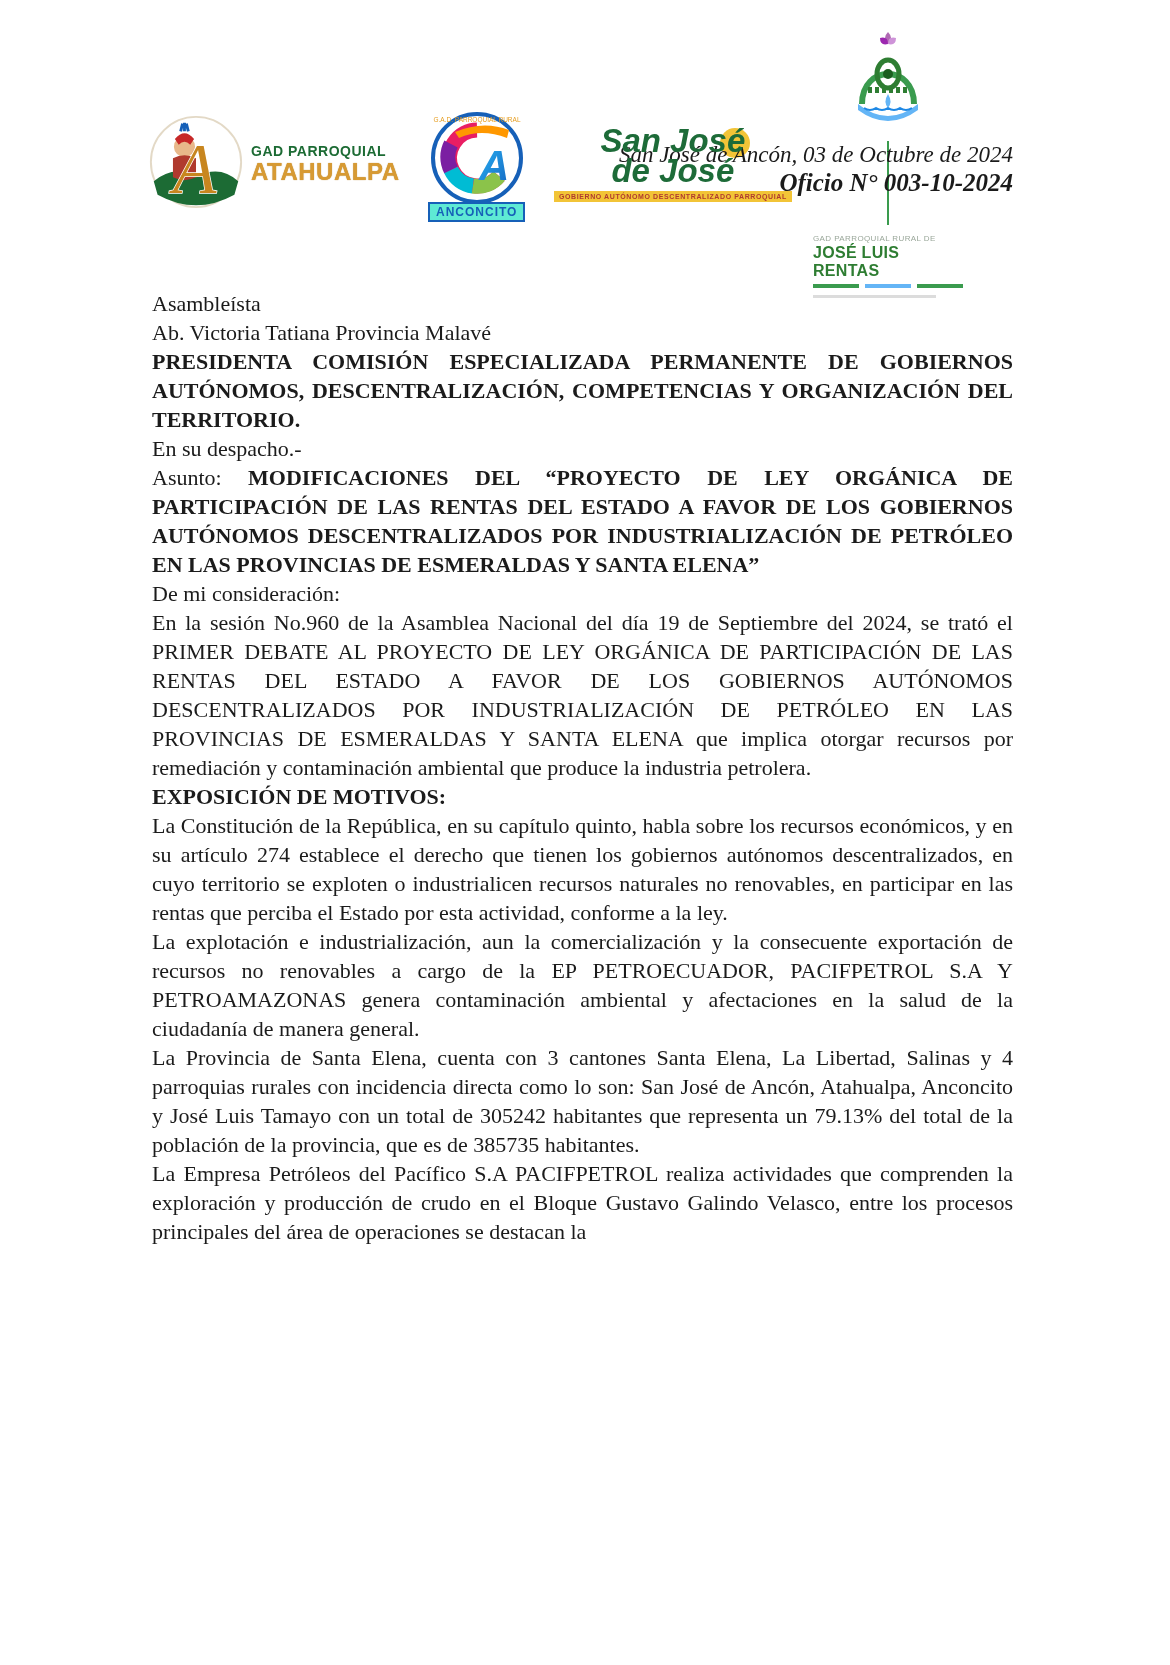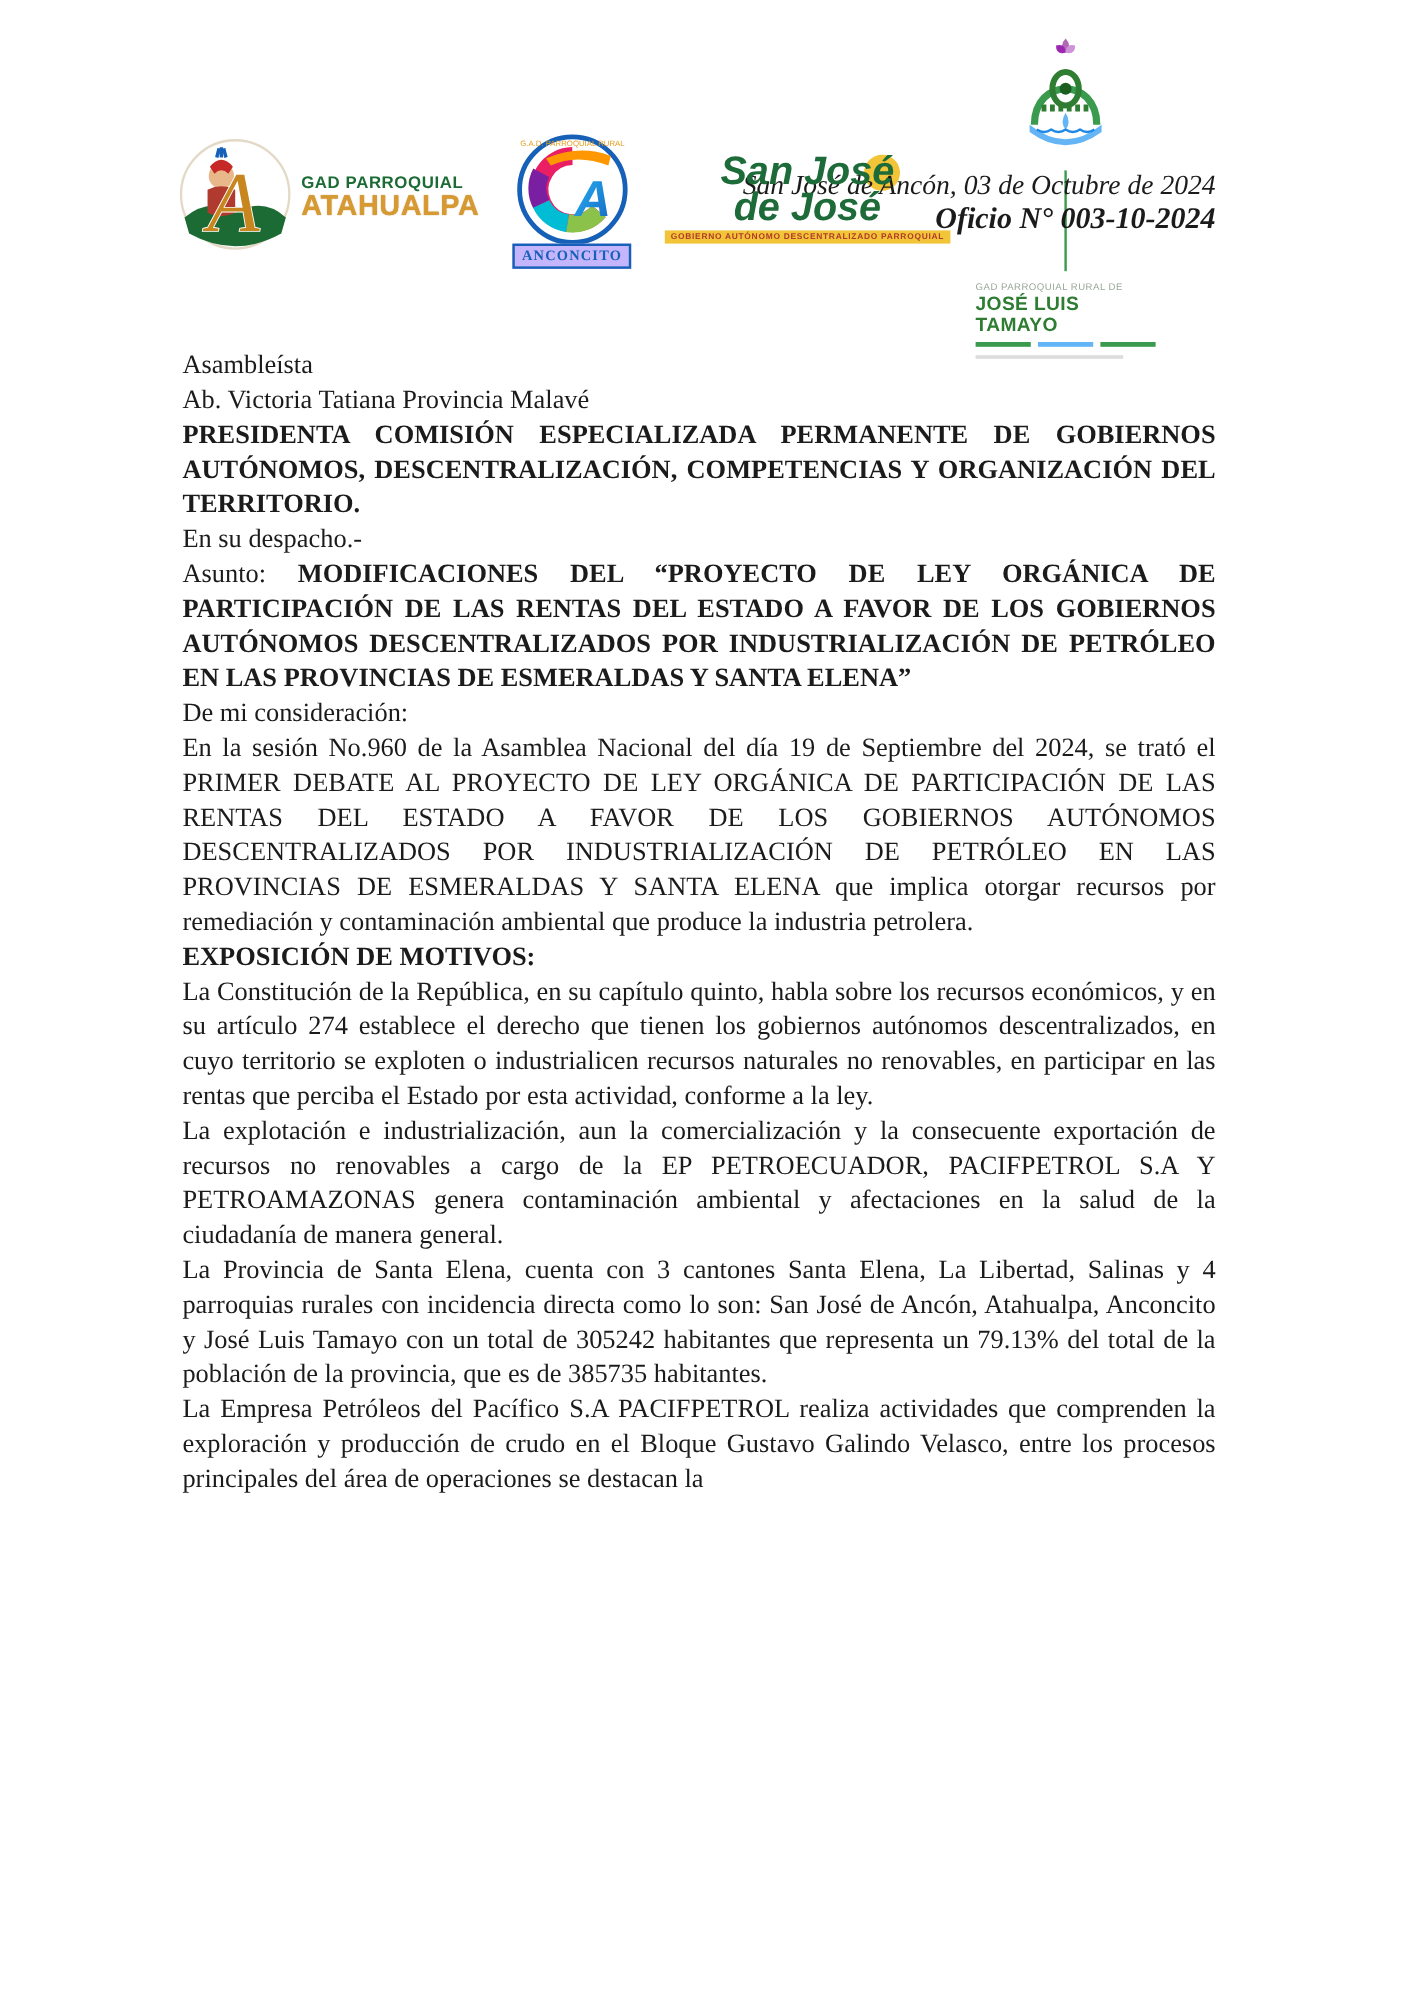--- a/index.html
+++ b/index.html
@@ -22,22 +22,22 @@
 
   
   .lg-ata{gap:7px;}
   .ata-text{font-family:"Liberation Sans",sans-serif;line-height:1.05;}
   .ata-l1{font-weight:bold;font-size:14px;color:#1c6b34;letter-spacing:.5px;}
   .ata-l2{font-weight:bold;font-size:24px;color:#d79a33;letter-spacing:.5px;text-shadow:0 0 1px #b57e22;}
 
   
   .lg-anc{flex-direction:column;align-items:center;gap:0;}
   .anc-banner{
-    font-family:Liberation Serif, serif;font-weight:bold;font-size:12px;
-    color:#1660b8;border:2px solid #1660b8;background:#c4b5fd;
+    font-family:Liberation Sans, sans-serif;font-weight:bold;font-size:12px;
+    color:#1660b8;border:2px solid #1660b8;background:#5eead4;
     padding:1px 6px;letter-spacing:1px;margin-top:-12px;z-index:2;
   }
 
   
   .lg-sj{flex-direction:column;align-items:center;font-family:"Liberation Sans",sans-serif;position:relative;}
   .sj-lines{font-weight:bold;font-style:italic;font-size:33px;line-height:30px;color:#1d6b38;text-align:center;position:relative;z-index:1;}
   .sj-sun{
     position:absolute;width:30px;height:30px;border-radius:50%;
     background:#f2c437;top:2px;right:42px;z-index:0;
   }
@@ -143,21 +143,21 @@
           <circle cx="38" cy="44" r="5" fill="#1b5e20"></circle>
           <path d="M18 60 h40" stroke="#2e7d32" stroke-width="6" stroke-dasharray="4 3"></path>
           <path d="M38 64 q5 8 0 14 q-5 -6 0 -14 Z" fill="#64b5f6"></path>
           <path d="M8 74 Q38 98 68 74 L68 80 Q38 102 8 80 Z" fill="#64b5f6"></path>
           <path d="M14 78 q6 4 12 0 q6 4 12 0 q6 4 12 0 q6 4 12 0" fill="none" stroke="#1e88e5" stroke-width="2"></path>
         </svg>
       </span>
       <span class="jlt-sep"></span>
       <span class="jlt-text">
         <div class="jlt-small">GAD PARROQUIAL RURAL DE</div>
-        <div class="jlt-name">JOSÉ LUIS TAMAYO</div>
+        <div class="jlt-name">JOSÉ LUIS RENTAS</div>
         <div class="jlt-bars">
           <span class="bar bar-g"></span>
             <span class="bar bar-b"></span>
             <span class="bar bar-g"></span>
         </div>
         <div class="jlt-tag"></div>
       </span>
     </div>
   </header>
 

